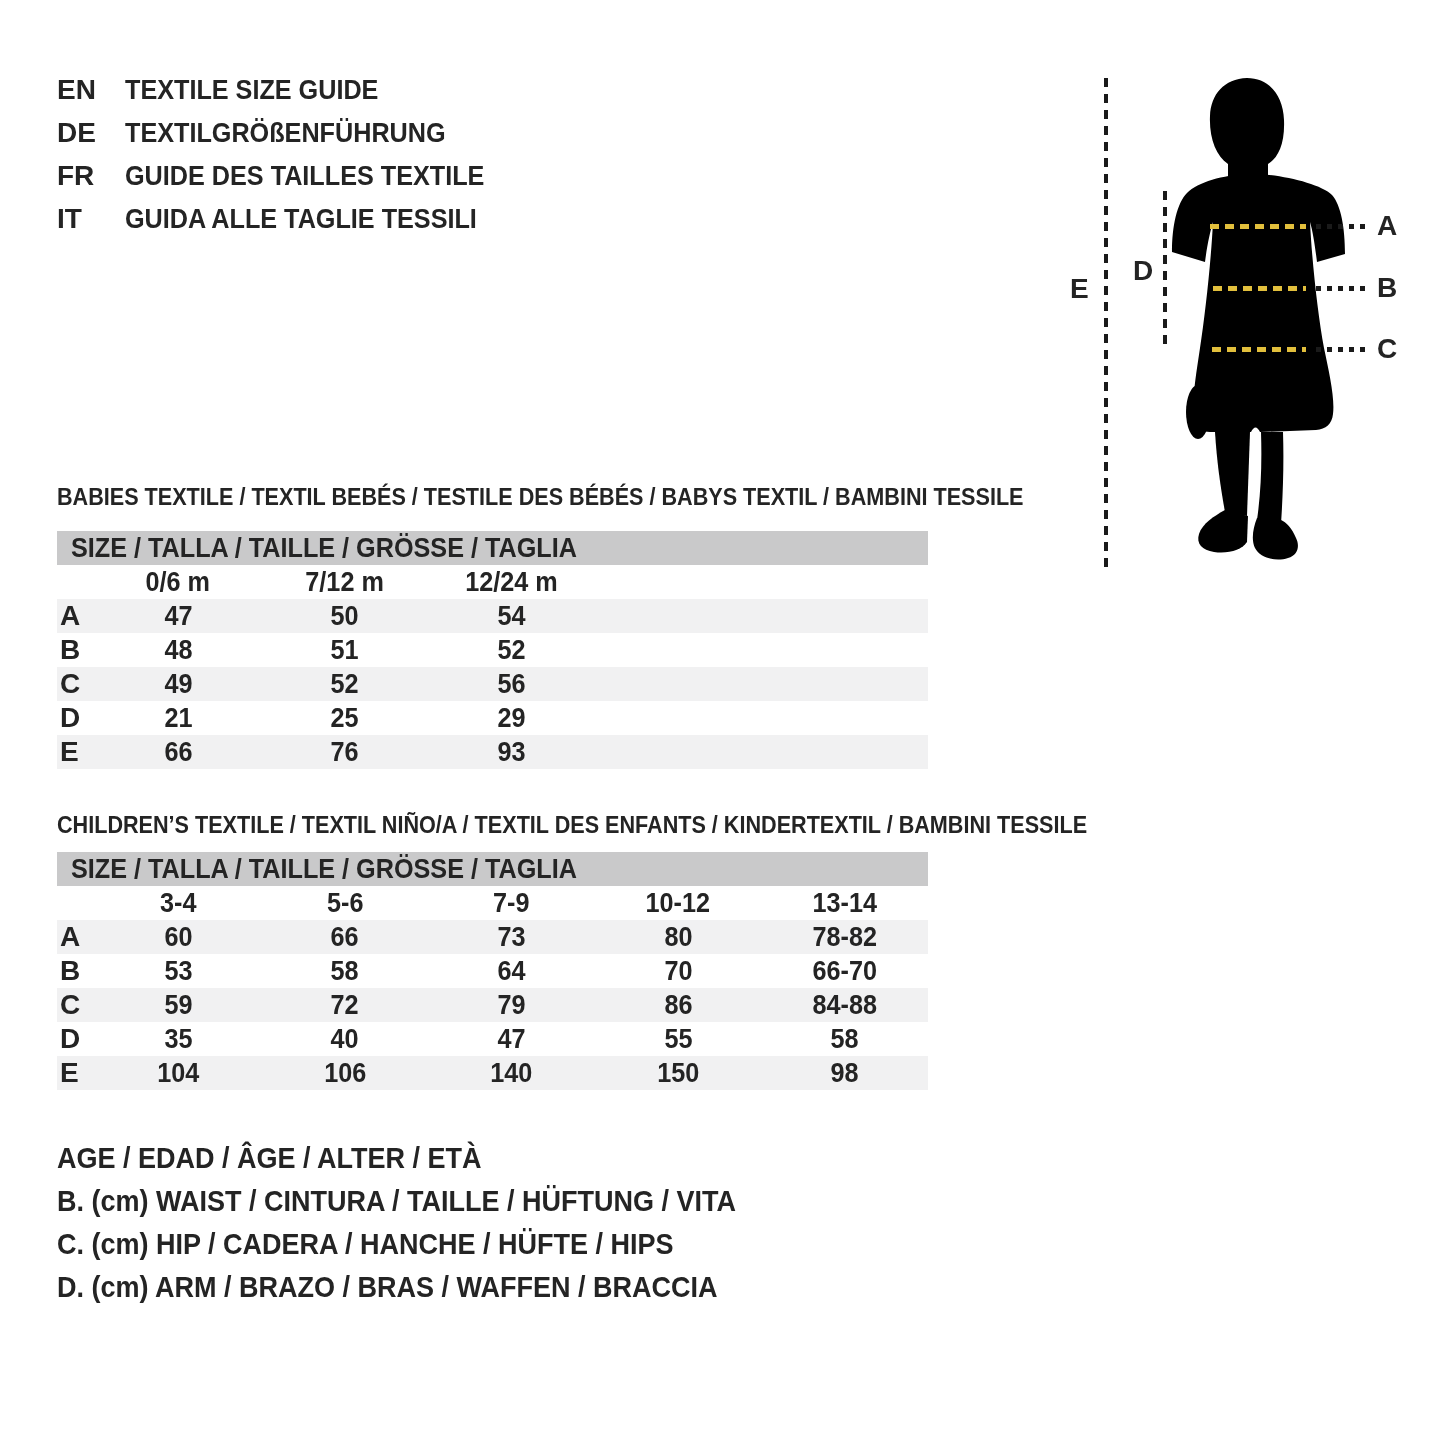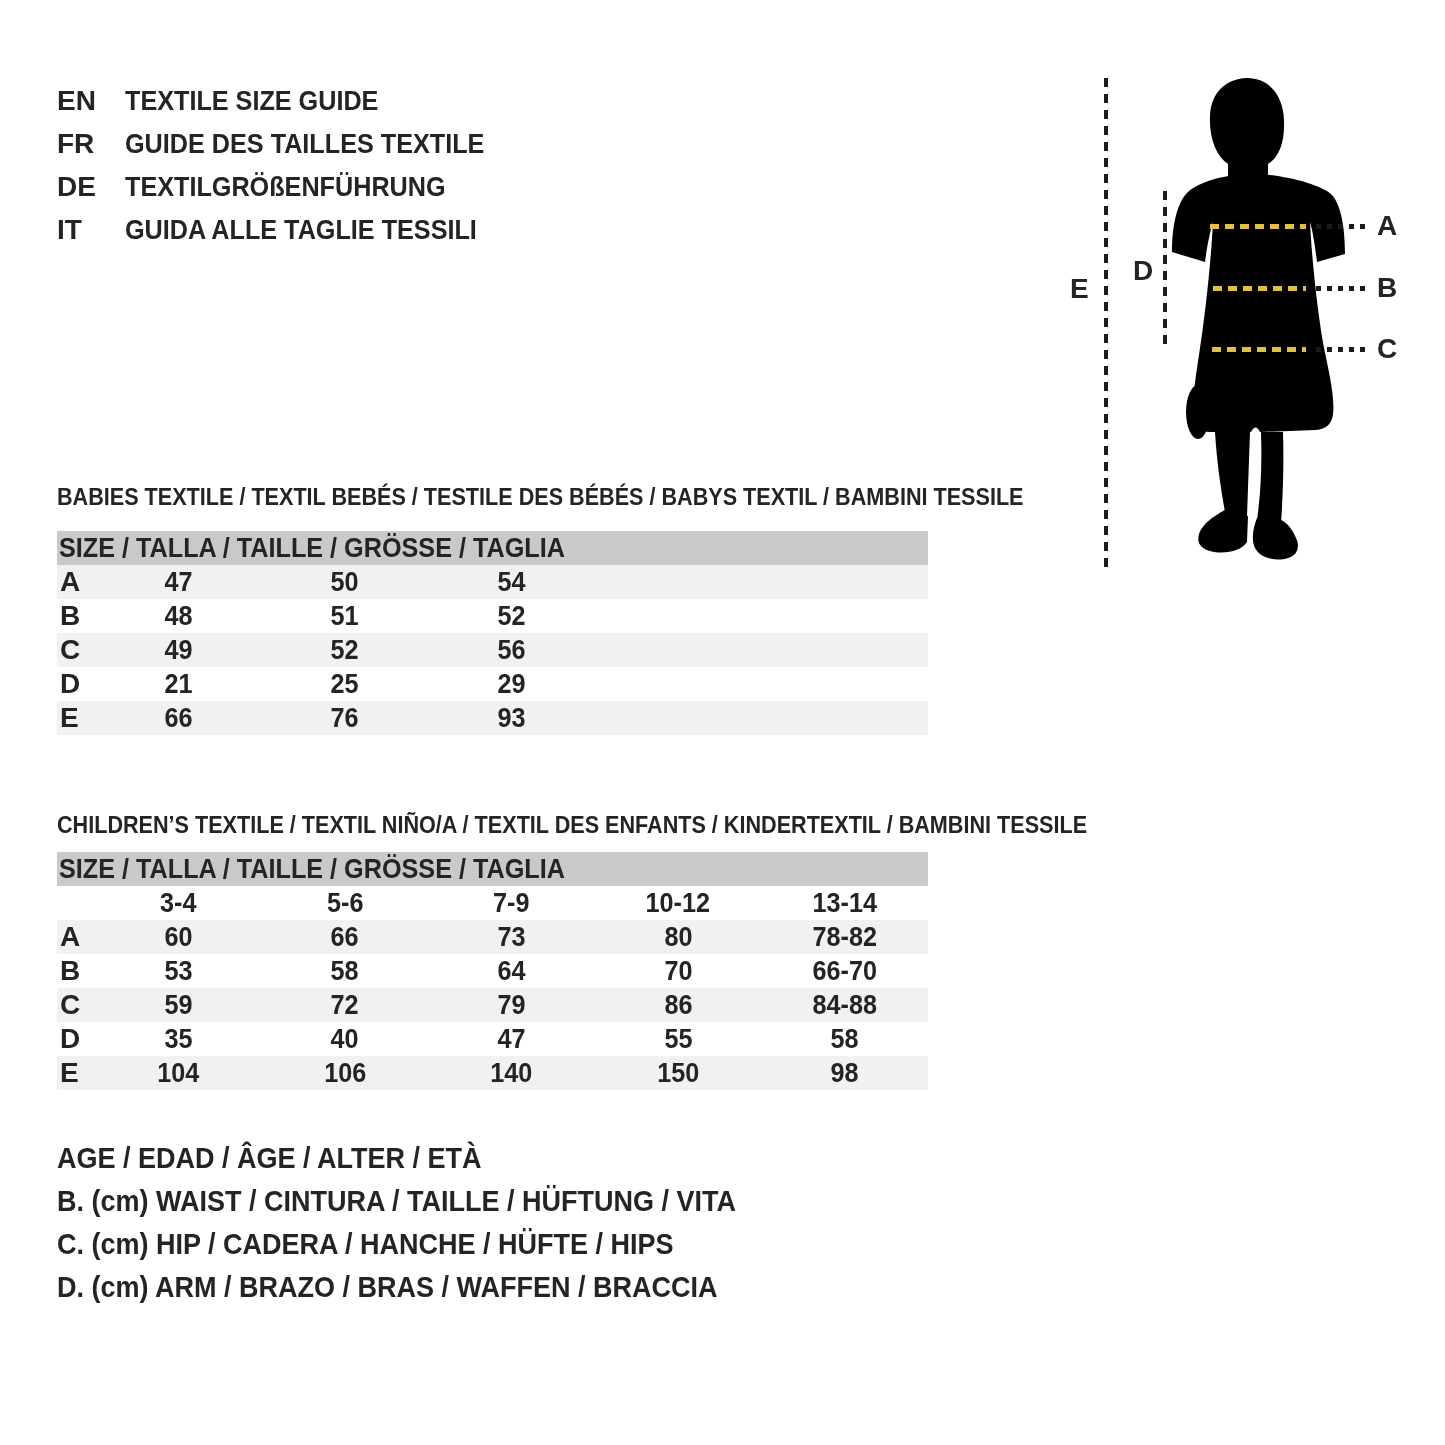--- a/index.html
+++ b/index.html
@@ -7,30 +7,30 @@
     width:1445px;height:1445px;position:relative;background:#ffffff;
     font-family:"Liberation Sans",sans-serif;font-weight:bold;
     color:var(--ink,#242424);overflow:hidden;
   }
   .abs{position:absolute;}
   .cond{display:inline-block;transform:scaleX(0.9);transform-origin:0 50%;white-space:nowrap;}
   .cond-c{display:inline-block;transform:scaleX(0.9);transform-origin:50% 50%;white-space:nowrap;}
 
   
   .lang-block{left:57px;top:74px;font-size:28px;}
-  .lang-row{display:flex;height:43px;align-items:flex-end;}
+  .lang-row{display:flex;height:43px;align-items:flex-start;}
   .lang-code{width:68px;flex:0 0 68px;}
 
   
   .section-title{font-size:24px;line-height:30px;}
 
   
   .size-table{left:57px;width:871px;}
   .size-header{height:34px;background:var(--header-bg,#c9c9ca);display:flex;align-items:center;
-    padding-left:2px;box-sizing:border-box;font-size:28px;}
+    padding-left:14px;box-sizing:border-box;font-size:28px;}
   .trow{display:grid;grid-template-columns:38px repeat(5,1fr);height:34px;}
   .trow.stripe{background:var(--stripe-bg,#f1f1f2);}
   .tcell{display:flex;align-items:center;justify-content:center;font-size:28px;}
   .tcell.tlabel{justify-content:flex-start;padding-left:3px;}
 
   
   .legend-block{left:57px;top:1136px;font-size:30px;}
   .legend-line{height:43px;display:flex;align-items:center;}
 
   
@@ -43,26 +43,26 @@
 </style>
 </head>
 <body>
 
 <div class="abs lang-block">
   <div class="lang-row">
     <span class="lang-code">EN</span>
     <span class="cond">TEXTILE SIZE GUIDE</span>
   </div>
   <div class="lang-row">
+    <span class="lang-code">DE</span>
+    <span class="cond">TEXTILGRÖßENFÜHRUNG</span>
+  </div>
+  <div class="lang-row">
     <span class="lang-code">FR</span>
     <span class="cond">GUIDE DES TAILLES TEXTILE</span>
-  </div>
-  <div class="lang-row">
-    <span class="lang-code">DE</span>
-    <span class="cond">TEXTILGRÖßENFÜHRUNG</span>
   </div>
   <div class="lang-row">
     <span class="lang-code">IT</span>
     <span class="cond">GUIDA ALLE TAGLIE TESSILI</span>
   </div>
 </div>
 
 <div class="abs" style="left:0;top:0;width:1445px;height:600px;">
 
   <svg class="abs" style="left:1168px;top:76px;" width="180" height="492" viewBox="0 0 180 492">
@@ -121,20 +121,34 @@
   <div class="abs measure-label" style="left:1377px;top:335px;">C</div>
 </div>
 
 <div class="abs section-title" style="left:57px;top:482px;">
   <span class="cond">BABIES TEXTILE / TEXTIL BEBÉS / TESTILE DES BÉBÉS / BABYS TEXTIL / BAMBINI TESSILE</span>
 </div>
 
 <div class="abs size-table" style="top:531px;">
   <div class="size-header">
     <span class="cond">SIZE / TALLA / TAILLE / GRÖSSE / TAGLIA</span>
+  </div>
+  <div class="trow">
+    <div class="tcell tlabel"></div>
+    <div class="tcell">
+        <span class="cond-c">0/6 m</span>
+      </div>
+    <div class="tcell">
+        <span class="cond-c">7/12 m</span>
+      </div>
+    <div class="tcell">
+        <span class="cond-c">12/24 m</span>
+      </div>
+    <div class="tcell"></div>
+    <div class="tcell"></div>
   </div>
   <div class="trow stripe">
     <div class="tcell tlabel">A</div>
     <div class="tcell">
         <span class="cond-c">47</span>
       </div>
     <div class="tcell">
         <span class="cond-c">50</span>
       </div>
     <div class="tcell">

